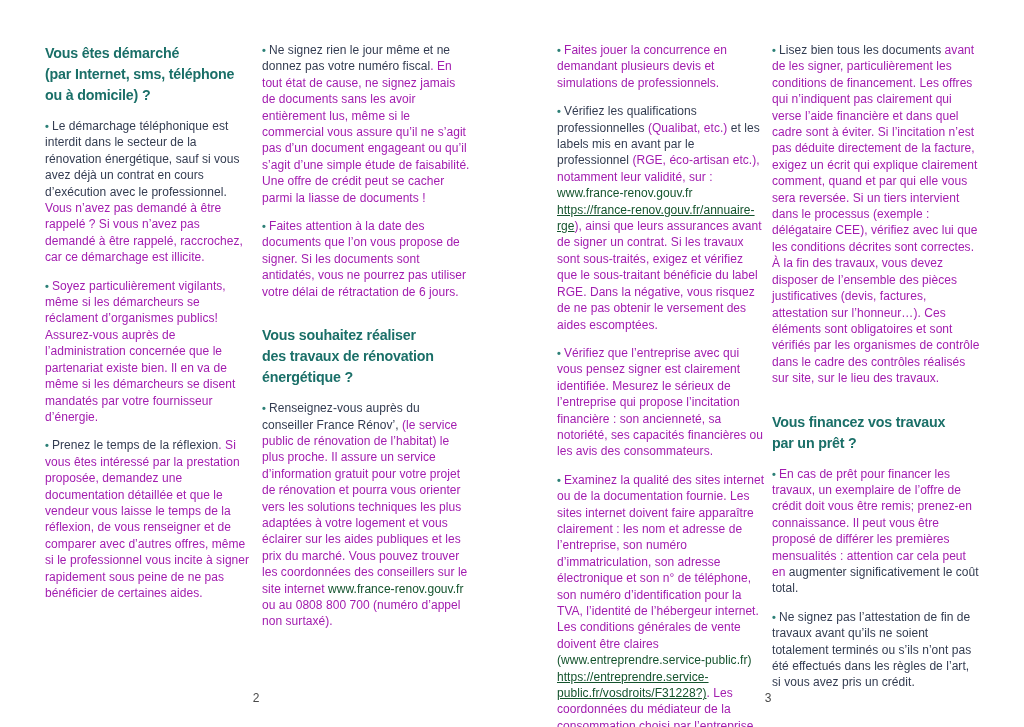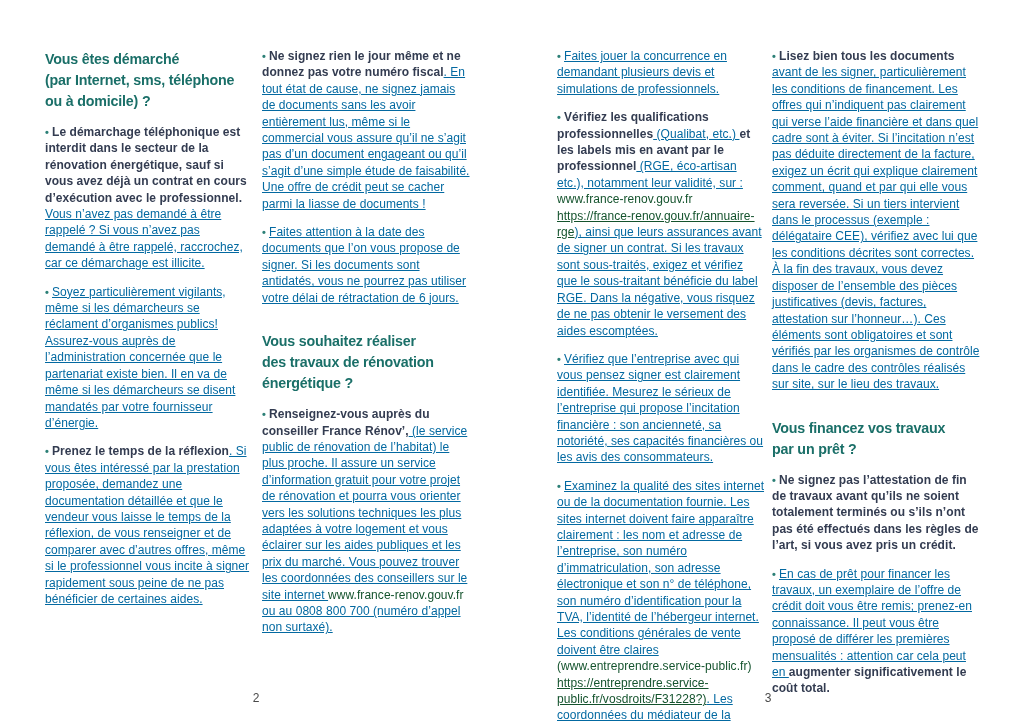--- a/index.html
+++ b/index.html
@@ -7,21 +7,21 @@
     width: 1024px; height: 727px;
     background: #ffffff;
     font-family: "Liberation Sans", "DejaVu Sans", sans-serif;
     color: #3e4658;
     position: relative;
     overflow: hidden;
   }
   .spread { position: absolute; inset: 0; }
   .col {
     position: absolute;
-    top: 48px;
+    top: 42px;
     width: 208px;
     font-size: 12px;
     line-height: 16.4px;
     letter-spacing: 0.05px;
   }
   #col-0 { left: 45px; }
   #col-1 { left: 262px; }
   #col-2 { left: 557px; }
   #col-3 { left: 772px; }
 
@@ -39,22 +39,22 @@
   .para + .heading { margin-top: 24px; }
   .para {
     margin: 0 0 12px 0;
     overflow-wrap: anywhere;
   }
   .bullet {
     color: #2b7f76;
     font-weight: bold;
     font-size: 11px;
   }
-  .n { color: #0369a1; text-decoration: underline; }
-  .b { color: #333c51; font-weight: bold; }
+  .n { color: #a21caf; }
+  .b { color: #333c51; font-weight: normal; }
   a.l, a.lu { color: #14532d; cursor: pointer; }
   a.l { text-decoration: none; }
   a.lu { text-decoration: underline; }
 
   .pagenum {
     position: absolute;
     bottom: 22px;
     width: 512px;
     text-align: center;
     font-size: 12px;
@@ -86,19 +86,19 @@
   <section class="col" id="col-2">
       <p class="para"><span class="bullet">•&nbsp;</span><span class="n">Faites jouer la concurrence en demandant plusieurs devis et simulations de professionnels.</span></p>
       <p class="para"><span class="bullet">•&nbsp;</span><span class="b">Vérifiez les qualifications professionnelles</span><span class="n"> (Qualibat, etc.) </span><span class="b">et les labels mis en avant par le professionnel</span><span class="n"> (RGE, éco-artisan etc.), notamment leur validité, sur : </span><a class="l">www.france-renov.gouv.fr</a><a class="lu"> https://france-renov.gouv.fr/annuaire-rge</a><span class="n">), ainsi que leurs assurances avant de signer un contrat. Si les travaux sont sous-traités, exigez et vérifiez que le sous-traitant bénéficie du label RGE. Dans la négative, vous risquez de ne pas obtenir le versement des aides escomptées.</span></p>
       <p class="para"><span class="bullet">•&nbsp;</span><span class="n">Vérifiez que l’entreprise avec qui vous pensez signer est clairement identifiée. Mesurez le sérieux de l’entreprise qui propose l’incitation financière : son ancienneté, sa notoriété, ses capacités financières ou les avis des consommateurs.</span></p>
       <p class="para"><span class="bullet">•&nbsp;</span><span class="n">Examinez la qualité des sites internet ou de la documentation fournie. Les sites internet doivent faire apparaître clairement : les nom et adresse de l’entreprise, son numéro d’immatriculation, son adresse électronique et son n° de téléphone, son numéro d’identification pour la TVA, l’identité de l’hébergeur internet. Les conditions générales de vente doivent être claires </span><a class="l">(www.entreprendre.service-public.fr)</a><span class="n"> </span><a class="lu">https://entreprendre.service-public.fr/vosdroits/F31228?)</a><span class="n">. Les coordonnées du médiateur de la consommation choisi par l’entreprise doivent figurer.</span></p>
     </section>
   <section class="col" id="col-3">
       <p class="para"><span class="bullet">•&nbsp;</span><span class="b">Lisez bien tous les documents</span><span class="n"> avant de les signer, particulièrement les conditions de financement. Les offres qui n’indiquent pas clairement qui verse l’aide financière et dans quel cadre sont à éviter. Si l’incitation n’est pas déduite directement de la facture, exigez un écrit qui explique clairement comment, quand et par qui elle vous sera reversée. Si un tiers intervient dans le processus (exemple : délégataire CEE), vérifiez avec lui que les conditions décrites sont correctes. À la fin des travaux, vous devez disposer de l’ensemble des pièces justificatives (devis, factures, attestation sur l’honneur…). Ces éléments sont obligatoires et sont vérifiés par les organismes de contrôle dans le cadre des contrôles réalisés sur site, sur le lieu des travaux.</span></p>
       <h2 class="heading">Vous financez vos travaux
 par un prêt ?</h2>
+      <p class="para"><span class="bullet">•&nbsp;</span><span class="n">En cas de prêt pour financer les travaux, un exemplaire de l’offre de crédit doit vous être remis; prenez-en connaissance. Il peut vous être proposé de différer les premières mensualités : attention car cela peut en </span><span class="b">augmenter significativement le coût total.</span></p>
       <p class="para"><span class="bullet">•&nbsp;</span><span class="b">Ne signez pas l’attestation de fin de travaux avant qu’ils ne soient totalement terminés ou s’ils n’ont pas été effectués dans les règles de l’art, si vous avez pris un crédit.</span></p>
-      <p class="para"><span class="bullet">•&nbsp;</span><span class="n">En cas de prêt pour financer les travaux, un exemplaire de l’offre de crédit doit vous être remis; prenez-en connaissance. Il peut vous être proposé de différer les premières mensualités : attention car cela peut en </span><span class="b">augmenter significativement le coût total.</span></p>
     </section>
 
   <div class="pagenum" id="pn-left">2</div>
   <div class="pagenum" id="pn-right">3</div>
 </div>
 
 </body></html>

